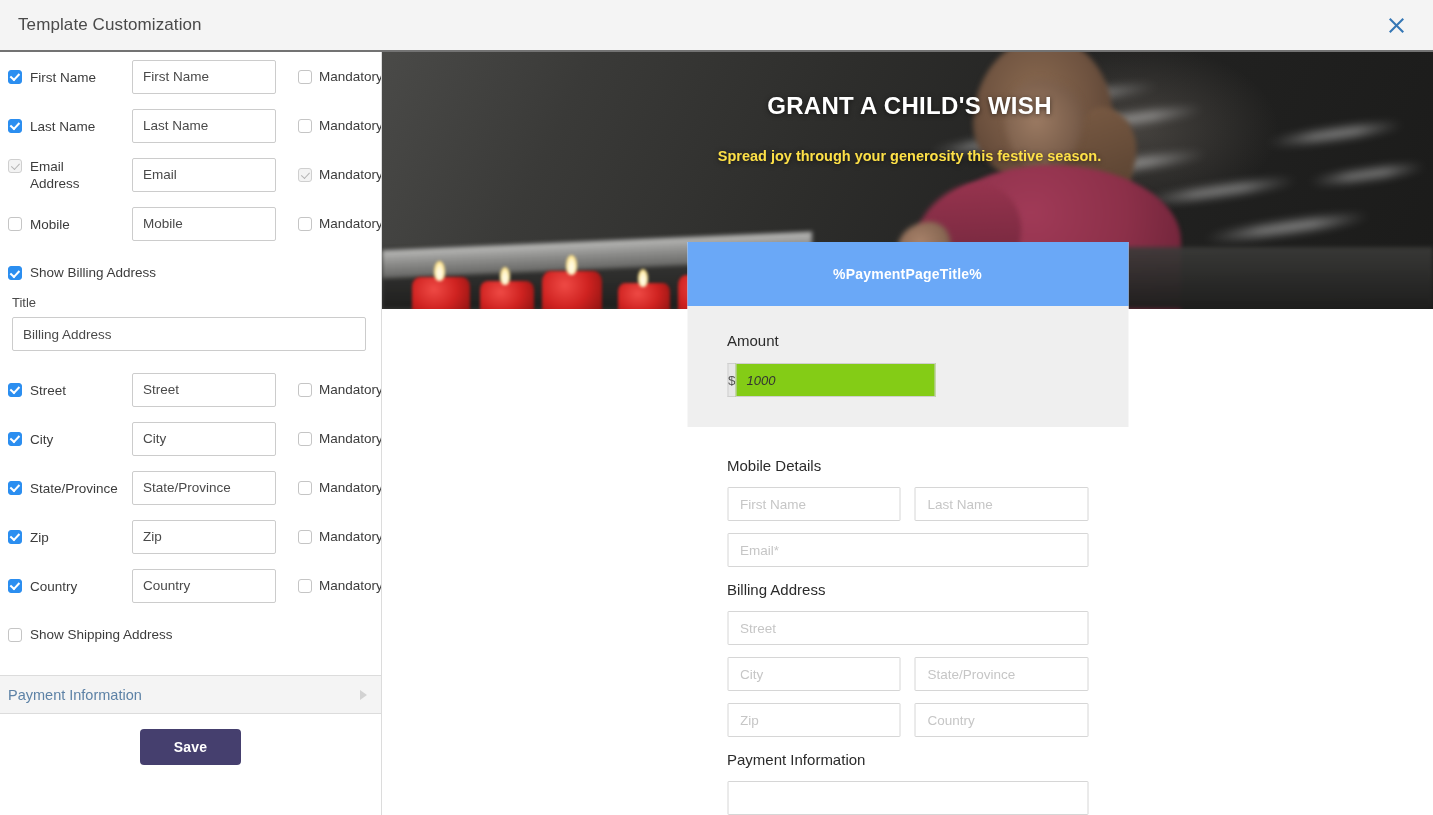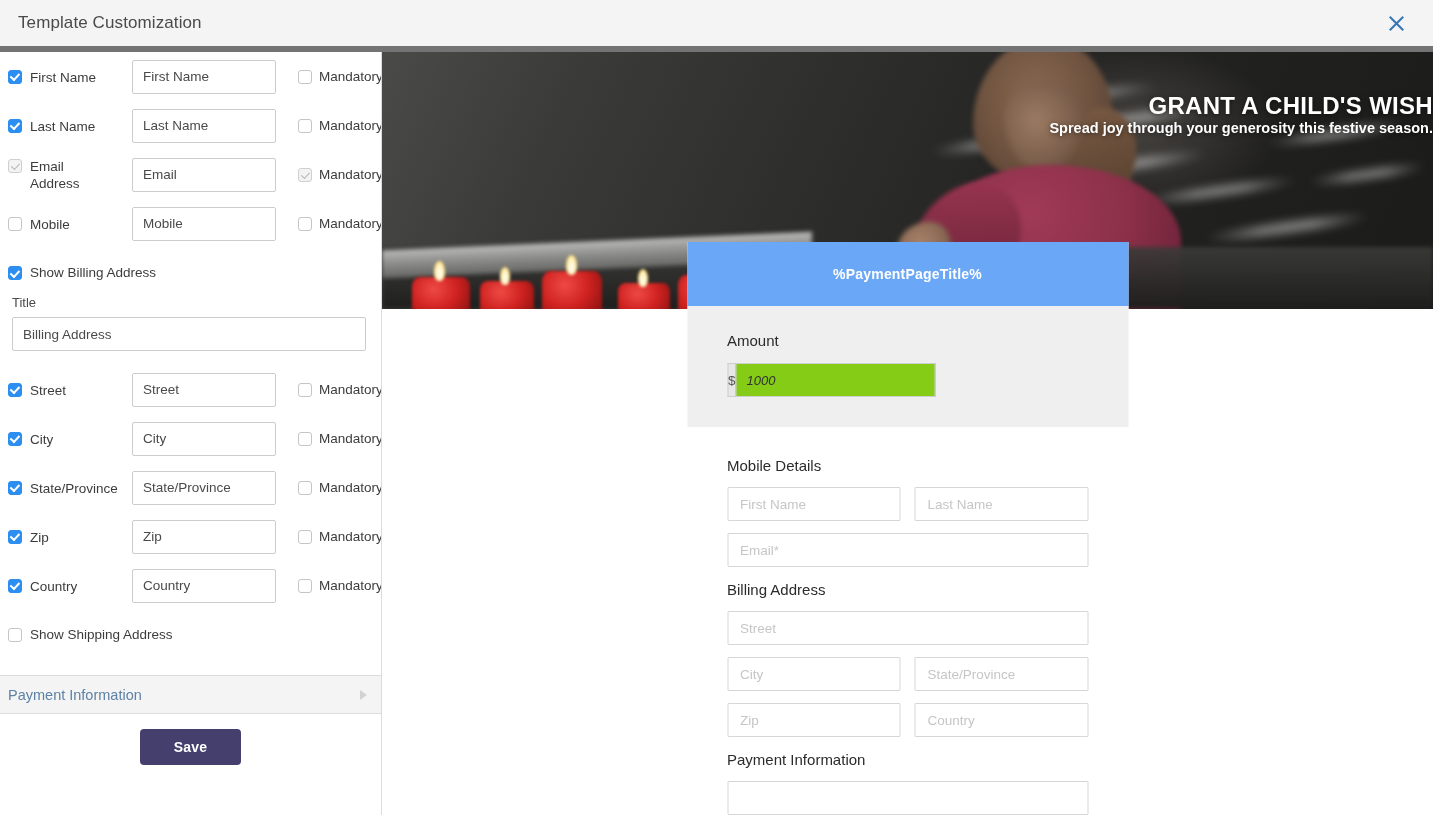--- a/index.html
+++ b/index.html
@@ -20,21 +20,21 @@
     display: flex;
     flex-direction: column;
     background: #ffffff;
     position: relative;
   }
 
   .modal-header {
     height: 52px;
     min-height: 52px;
     background: #f4f4f4;
-    border-bottom: 6px solid #737373;
+    border-bottom: 2px solid #737373;
     display: flex;
     align-items: center;
     justify-content: space-between;
     padding: 0 18px 0 18px;
     position: relative;
   }
 
   .modal-title {
     font-size: 17px;
     color: #4a4a4a;
@@ -376,34 +376,35 @@
   .flame {
     position: absolute;
     border-radius: 50% 50% 42% 42%;
     background: radial-gradient(ellipse at 50% 62%, #fffdf2 0%, #fff3c4 45%, #ffd96a 75%, rgba(255,200,80,0) 100%);
     filter: blur(1.6px);
   }
 
   .hero-text {
     position: absolute;
     left: 4px; right: 0; top: 40px;
-    text-align: right;
+    text-align: center;
     z-index: 6;
   }
   .hero-title {
     color: #ffffff;
     font-size: 24px;
     font-weight: bold;
     letter-spacing: 0.3px;
     text-shadow: 0 1px 5px rgba(0,0,0,0.55);
   }
   .hero-sub {
-    color: #ffffff;
+    color: #fde047;
     font-size: 14.5px;
     font-weight: bold;
+    margin-top: 28px;
     text-shadow: 0 1px 5px rgba(0,0,0,0.55);
   }
 
   
   .pay-card {
     position: absolute;
     left: 50%;
     transform: translateX(-50%);
     top: 190px;
     width: 441px;

